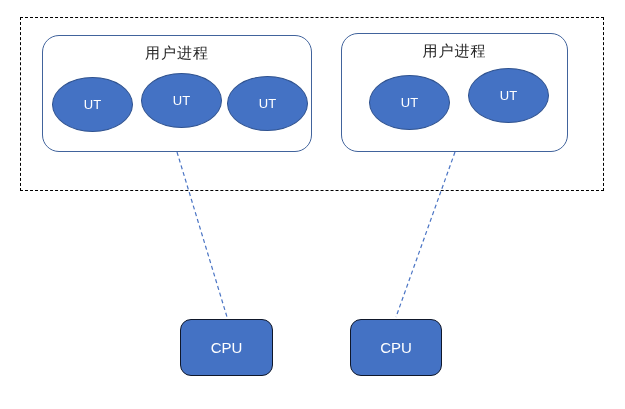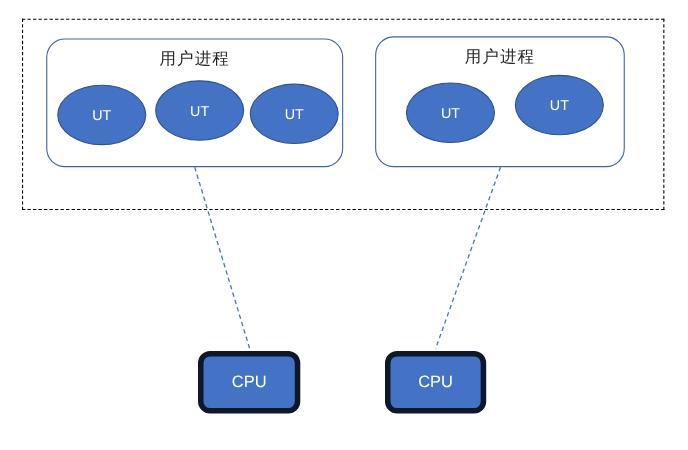--- a/index.html
+++ b/index.html
@@ -67,21 +67,21 @@
     justify-content: center;
     color: #ffffff;
     font-size: 13px;
   }
   .cpu-box {
     position: absolute;
     width: 93px;
     height: 57px;
     border-radius: 11px;
     background: #4472C4;
-    border: 5px solid #0f172a;
+    border: 1px solid #0f172a;
     box-sizing: border-box;
     display: flex;
     align-items: center;
     justify-content: center;
     color: #ffffff;
     font-size: 15px;
   }
   .connector-layer {
     position: absolute;
     left: 0;

